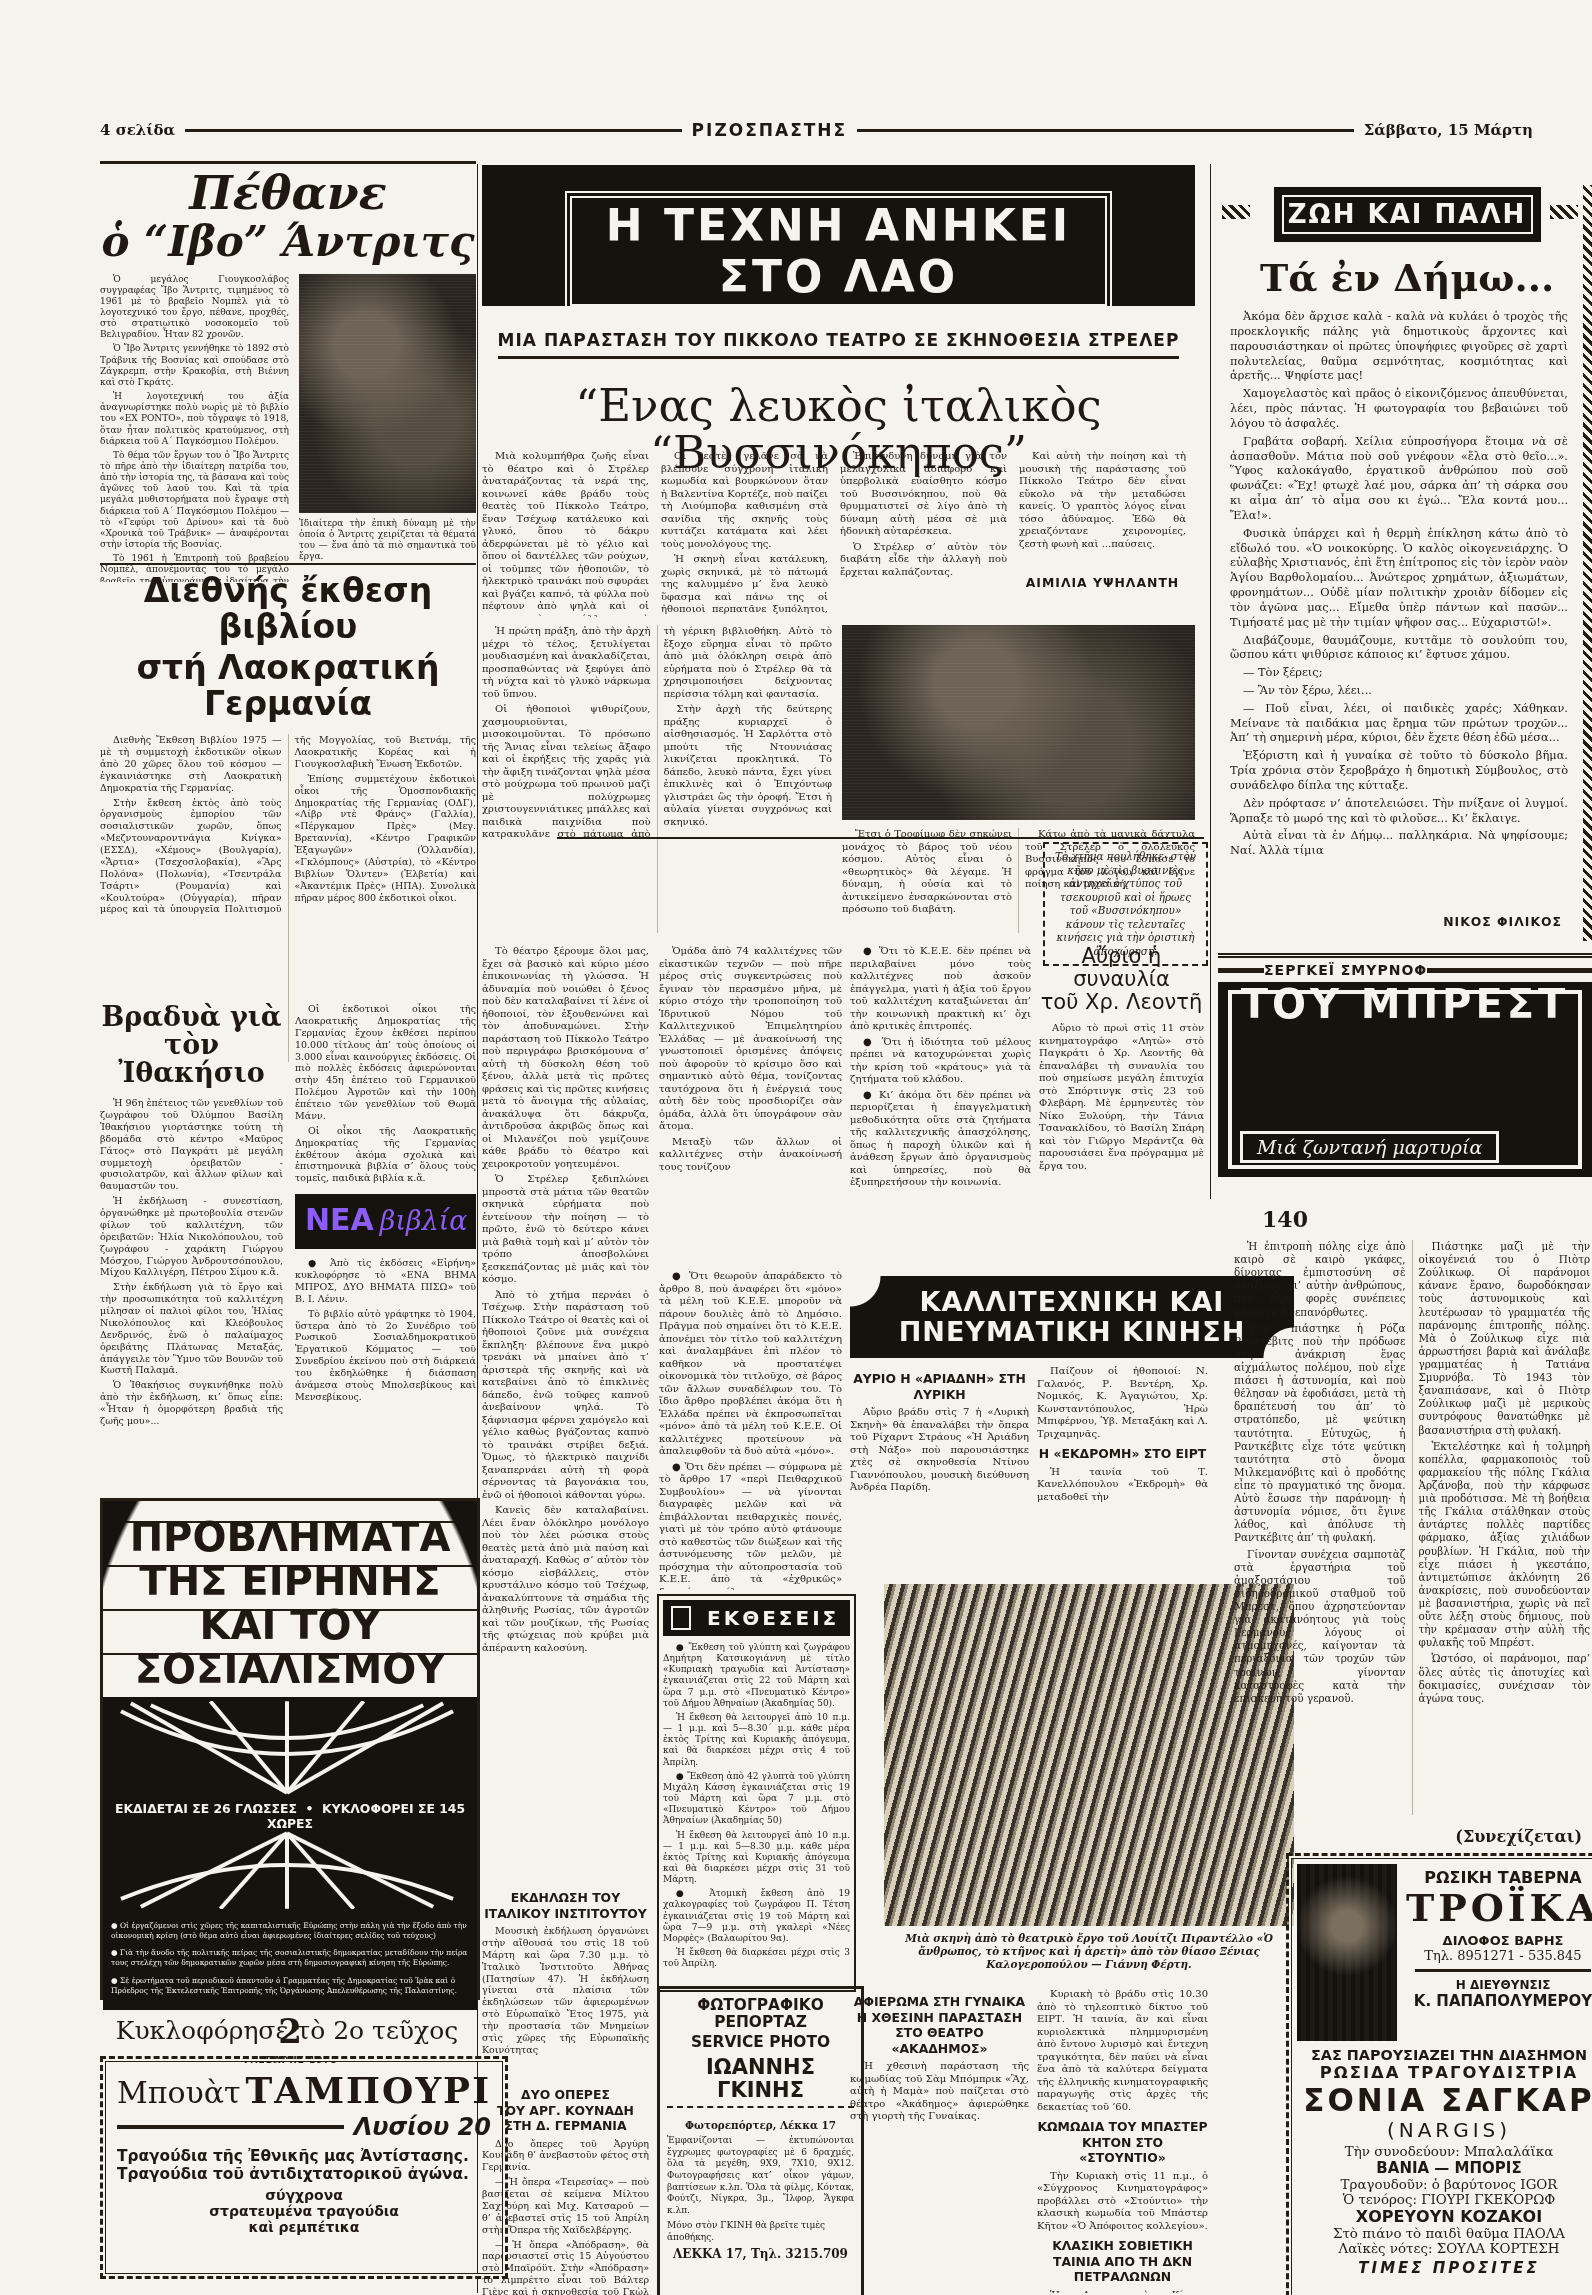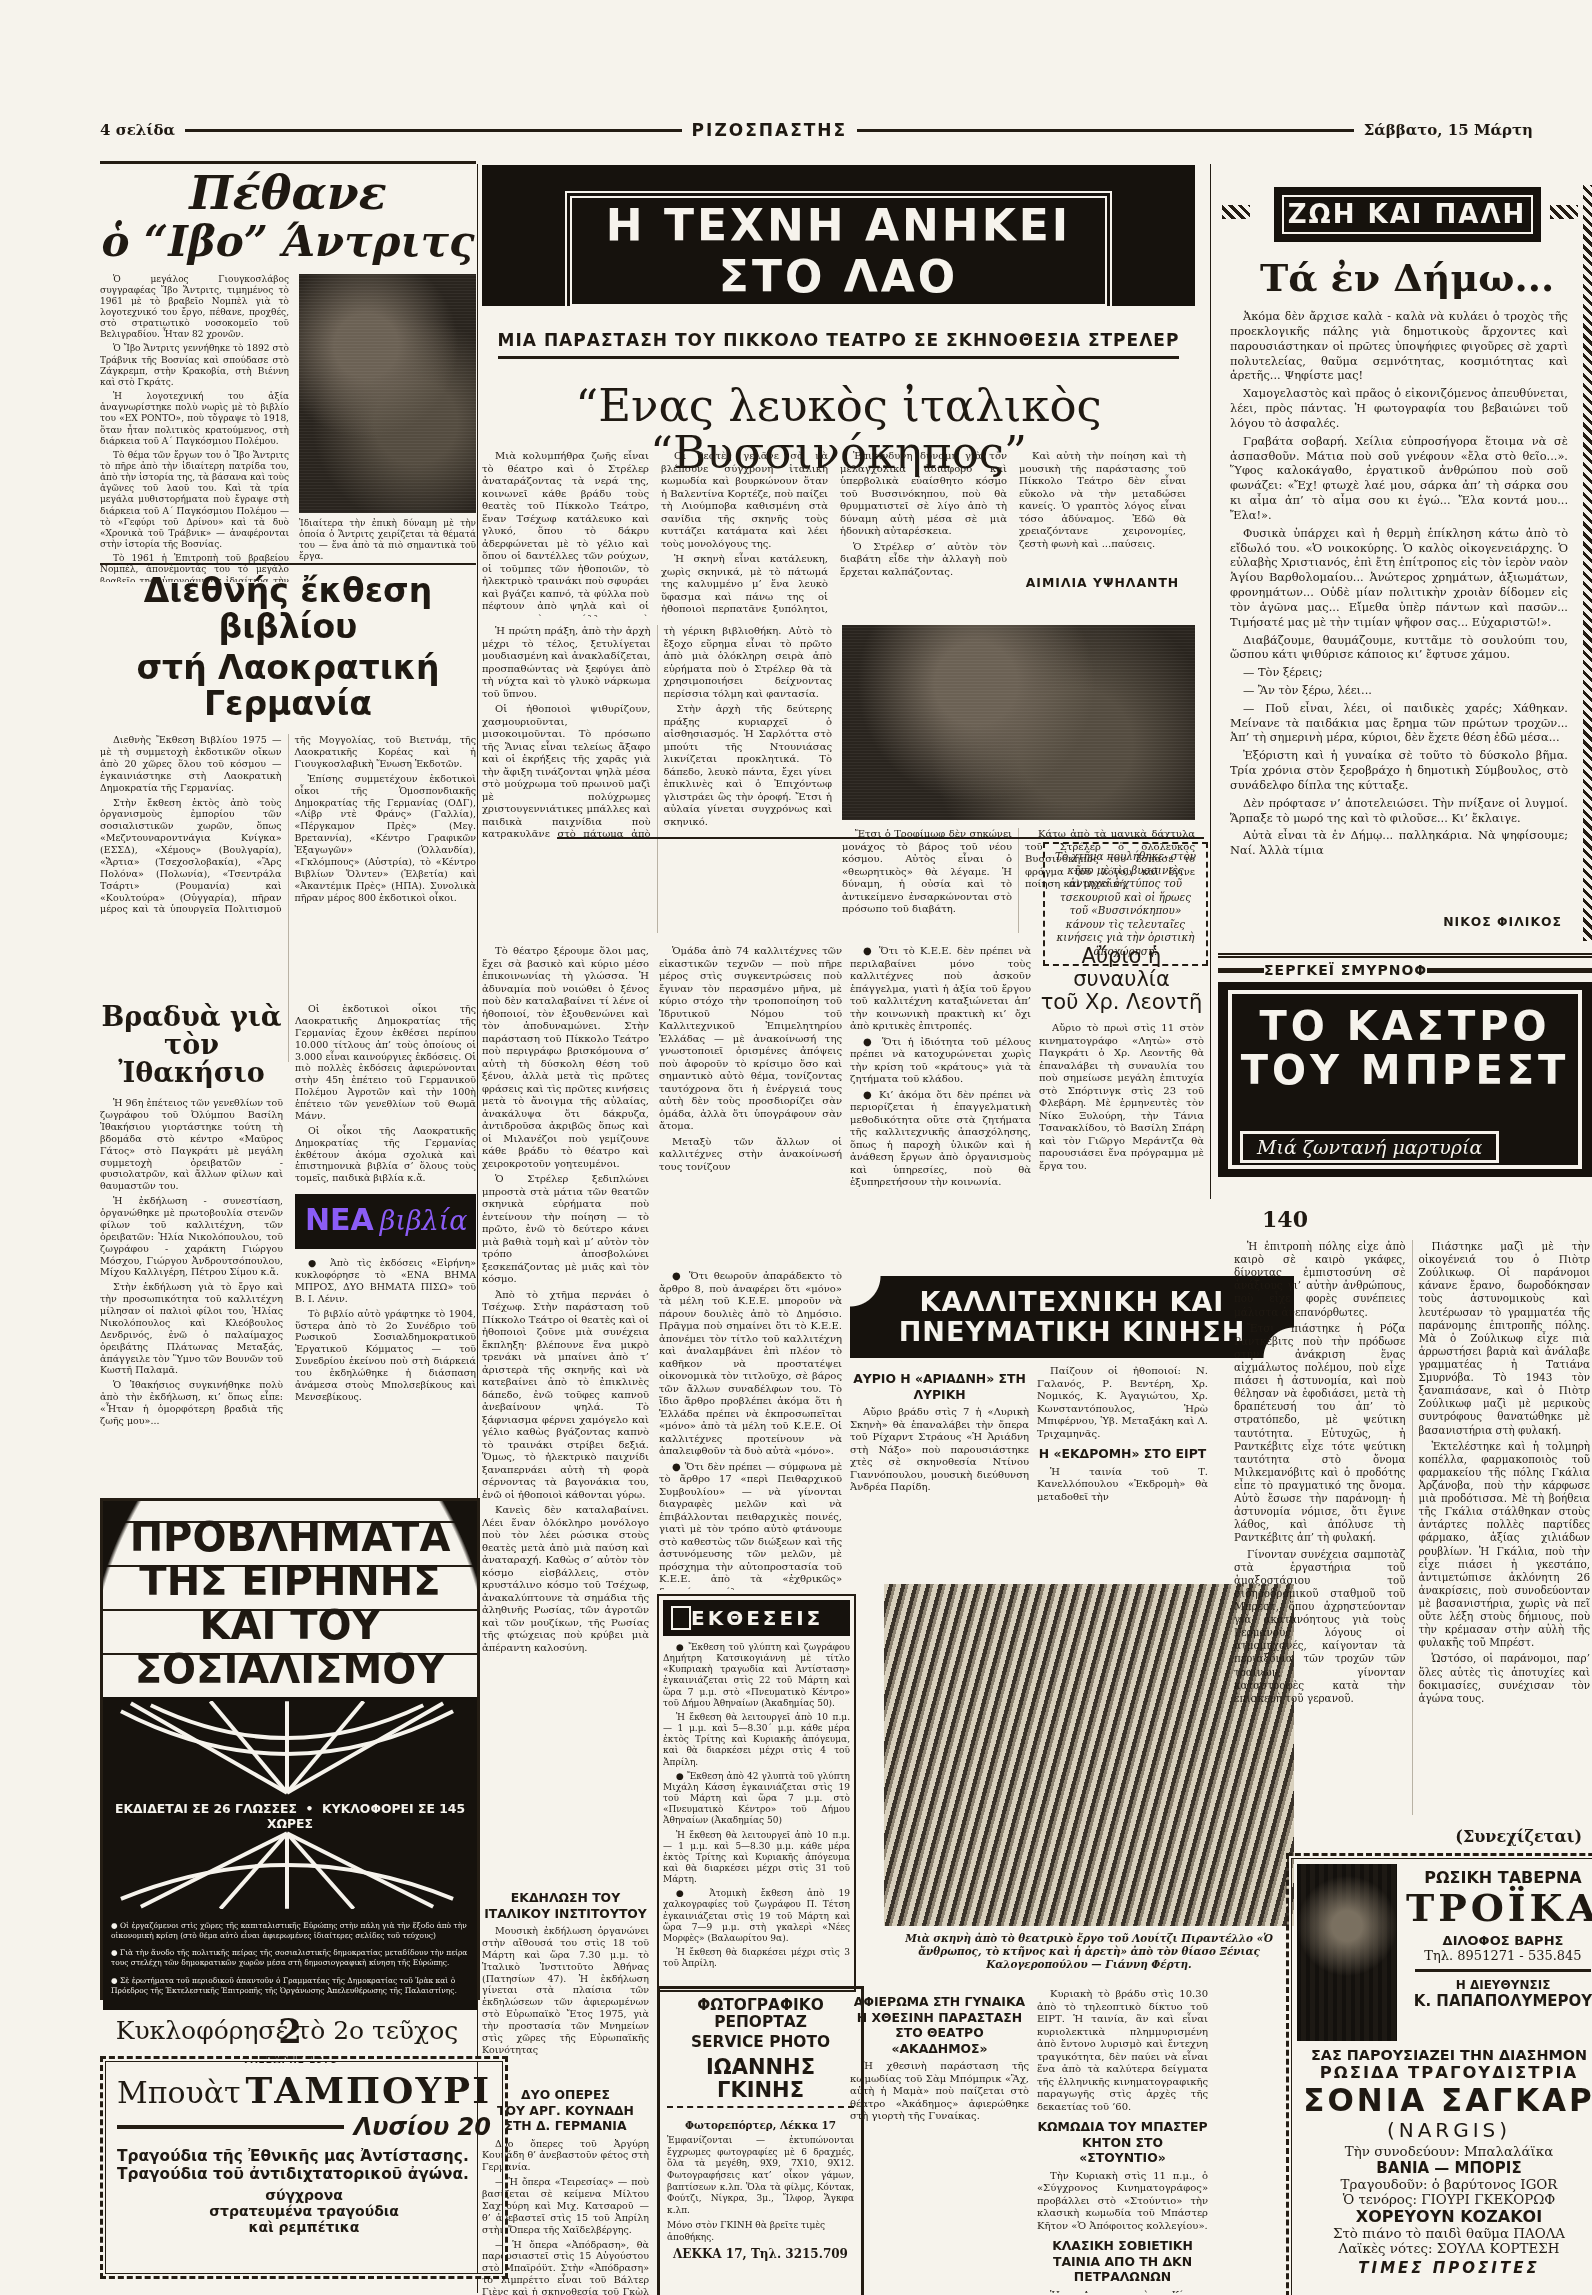--- a/index.html
+++ b/index.html
@@ -202,21 +202,21 @@
     <div class="bodytext fs10">
         <p>Τὴν Κυριακὴ στὶς 11 π.μ., ὁ «Σύγχρονος Κινηματογράφος» προβάλλει στὸ «Στούντιο» τὴν κλασικὴ κωμωδία τοῦ Μπάστερ Κῆτον «Ὁ Ἀπόφοιτος κολλεγίου».</p>
       </div>
     <div class="sec-head">ΚΛΑΣΙΚΗ ΣΟΒΙΕΤΙΚΗ ΤΑΙΝΙΑ ΑΠΟ ΤΗ ΔΚΝ ΠΕΤΡΑΛΩΝΩΝ</div>
     <div class="bodytext fs10">
         <p>Ἡ Δημοκρατικὴ Κίνηση Νεολαίας Πετραλώνων θὰ παρουσιάσει αὔριο στὶς 11 π.μ. στὸν κινηματογράφο «Θησεὺς» στὰ Κ. Πετράλωνα, μιὰ κλασικὴ Σοβιετικὴ ταινία τῆς δεκαετίας 1920—30.</p>
       </div>
   </div>
 
   <div class="abs" style="left:657px;top:1594px;width:187px;height:386px;border:2px solid #241d14;padding:4px;">
-    <div style="background:#16120d;color:#f6f3ec;display:flex;align-items:flex-start;gap:0;padding:6px 8px;">
+    <div style="background:#16120d;color:#f6f3ec;display:flex;align-items:flex-start;gap:16px;padding:6px 8px;">
       <span style="width:16px;height:20px;border:2px solid #f6f3ec;display:inline-block;"></span>
       <span class="sans" style="font-weight:bold;font-size:20px;letter-spacing:3px;">ΕΚΘΕΣΕΙΣ</span>
     </div>
     <div class="bodytext fs9 clip" style="height:328px;margin-top:6px;">
         <p>● Ἔκθεση τοῦ γλύπτη καὶ ζωγράφου Δημήτρη Κατσικογιάννη μὲ τίτλο «Κυπριακὴ τραγωδία καὶ Ἀντίσταση» ἐγκαινιάζεται στὶς 22 τοῦ Μάρτη καὶ ὥρα 7 μ.μ. στὸ «Πνευματικὸ Κέντρο» τοῦ Δήμου Ἀθηναίων (Ἀκαδημίας 50).</p>
         <p>Ἡ ἔκθεση θὰ λειτουργεῖ ἀπὸ 10 π.μ. — 1 μ.μ. καὶ 5—8.30΄ μ.μ. κάθε μέρα ἐκτὸς Τρίτης καὶ Κυριακῆς ἀπόγευμα, καὶ θὰ διαρκέσει μέχρι στὶς 4 τοῦ Ἀπρίλη.</p>
         <p>● Ἔκθεση ἀπὸ 42 γλυπτὰ τοῦ γλύπτη Μιχάλη Κάσση ἐγκαινιάζεται στὶς 19 τοῦ Μάρτη καὶ ὥρα 7 μ.μ. στὸ «Πνευματικὸ Κέντρο» τοῦ Δήμου Ἀθηναίων (Ἀκαδημίας 50)</p>
         <p>Ἡ ἔκθεση θὰ λειτουργεῖ ἀπὸ 10 π.μ. — 1 μ.μ. καὶ 5—8.30 μ.μ. κάθε μέρα ἐκτὸς Τρίτης καὶ Κυριακῆς ἀπόγευμα καὶ θὰ διαρκέσει μέχρι στὶς 31 τοῦ Μάρτη.</p>
         <p>● Ἀτομικὴ ἔκθεση ἀπὸ 19 χαλκογραφίες τοῦ ζωγράφου Π. Τέτση ἐγκαινιάζεται στὶς 19 τοῦ Μάρτη καὶ ὥρα 7—9 μ.μ. στὴ γκαλερὶ «Νέες Μορφὲς» (Βαλαωρίτου 9α).</p>
         <p>Ἡ ἔκθεση θὰ διαρκέσει μέχρι στὶς 3 τοῦ Ἀπρίλη.</p>
@@ -379,21 +379,20 @@
   </div>
 
   <div class="abs" style="left:1218px;top:953px;width:374px;height:247px;border-top:5px double #241d14;padding-top:4px;">
     <div style="display:flex;align-items:center;gap:0;">
       <span class="hrule" style="width:46px;height:5px;"></span>
       <span class="sans" style="font-weight:bold;font-size:14px;letter-spacing:1px;">ΣΕΡΓΚΕΪ ΣΜΥΡΝΟΦ</span>
       <span class="hrule" style="flex:1;height:5px;"></span>
     </div>
     <div style="background:#16120d;margin-top:4px;height:195px;position:relative;">
       <div style="position:absolute;inset:8px 10px;border:4px solid #f6f3ec;"></div>
-      <div class="sans-head" style="color:#f6f3ec;font-size:40px;letter-spacing:4px;padding-top:22px;position:relative;">ΤΟ ΚΑΣΤΡΟ</div>
       <div class="sans-head" style="color:#f6f3ec;font-size:40px;letter-spacing:4px;position:relative;">ΤΟΥ ΜΠΡΕΣΤ</div>
       <div style="position:absolute;left:22px;bottom:14px;border:3px solid #f6f3ec;color:#f6f3ec;font-style:italic;font-size:19px;padding:2px 14px;">Μιά ζωντανή μαρτυρία</div>
     </div>
   </div>
   <div class="abs center" style="left:1240px;top:1206px;width:90px;font-size:22px;font-weight:bold;">140</div>
   <div class="abs bodytext fs105 cols2 clip" style="left:1234px;top:1240px;width:356px;height:575px;">
       <p>Ἡ ἐπιτροπὴ πόλης εἶχε ἀπὸ καιρὸ σὲ καιρὸ γκάφες, δίνοντας ἐμπιστοσύνη σὲ ἀνάξιους γι’ αὐτὴν ἀνθρώπους, ποὺ εἶχε φορὲς συνέπειες μάλιστα ἀνεπανόρθωτες.</p>
       <p>Ἔτσι πιάστηκε ἡ Ρόζα Ραντκέβιτς ποὺ τὴν πρόδωσε στὴν ἀνάκριση ἕνας αἰχμάλωτος πολέμου, ποὺ εἶχε πιάσει ἡ ἀστυνομία, καὶ ποὺ θέλησαν νὰ ἐφοδιάσει, μετὰ τὴ δραπέτευσή του ἀπ’ τὸ στρατόπεδο, μὲ ψεύτικη ταυτότητα. Εὐτυχῶς, ἡ Ραντκέβιτς εἶχε τότε ψεύτικη ταυτότητα στὸ ὄνομα Μιλκεμανόβιτς καὶ ὁ προδότης εἶπε τὸ πραγματικό της ὄνομα. Αὐτὸ ἔσωσε τὴν παράνομη· ἡ ἀστυνομία νόμισε, ὅτι ἔγινε λάθος, καὶ ἀπόλυσε τὴ Ραντκέβιτς ἀπ’ τὴ φυλακή.</p>
       <p>Γίνονταν συνέχεια σαμποτὰζ στὰ ἐργαστήρια τοῦ ἁμαξοστάσιου τοῦ σιδηροδρομικοῦ σταθμοῦ τοῦ Μπρέστ, ὅπου ἀχρηστεύονταν γιὰ ἀκατανόητους γιὰ τοὺς Γερμανοὺς λόγους οἱ ἀτμομηχανές, καίγονταν τὰ περιαξόνια τῶν τροχῶν τῶν τραίνων, γίνονταν καταστροφὲς κατὰ τὴν ἐπισκευὴ τοῦ γερανοῦ.</p>
       <p>Πιάστηκε μαζὶ μὲ τὴν οἰκογένειά του ὁ Πιὸτρ Ζούλικωφ. Οἱ παράνομοι κάνανε ἔρανο, δωροδόκησαν τοὺς ἀστυνομικοὺς καὶ λευτέρωσαν τὸ γραμματέα τῆς παράνομης ἐπιτροπῆς πόλης. Μὰ ὁ Ζούλικωφ εἶχε πιὰ ἀρρωστήσει βαριὰ καὶ ἀνάλαβε γραμματέας ἡ Τατιάνα Σμυρνόβα. Τὸ 1943 τὸν ξαναπιάσανε, καὶ ὁ Πιὸτρ Ζούλικωφ μαζὶ μὲ μερικοὺς συντρόφους θανατώθηκε μὲ βασανιστήρια στὴ φυλακή.</p>

